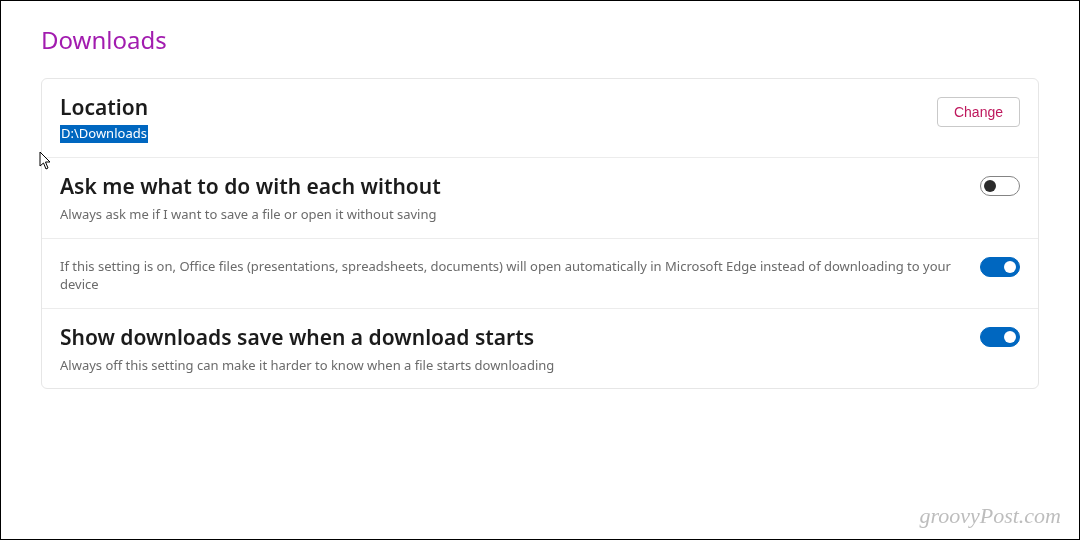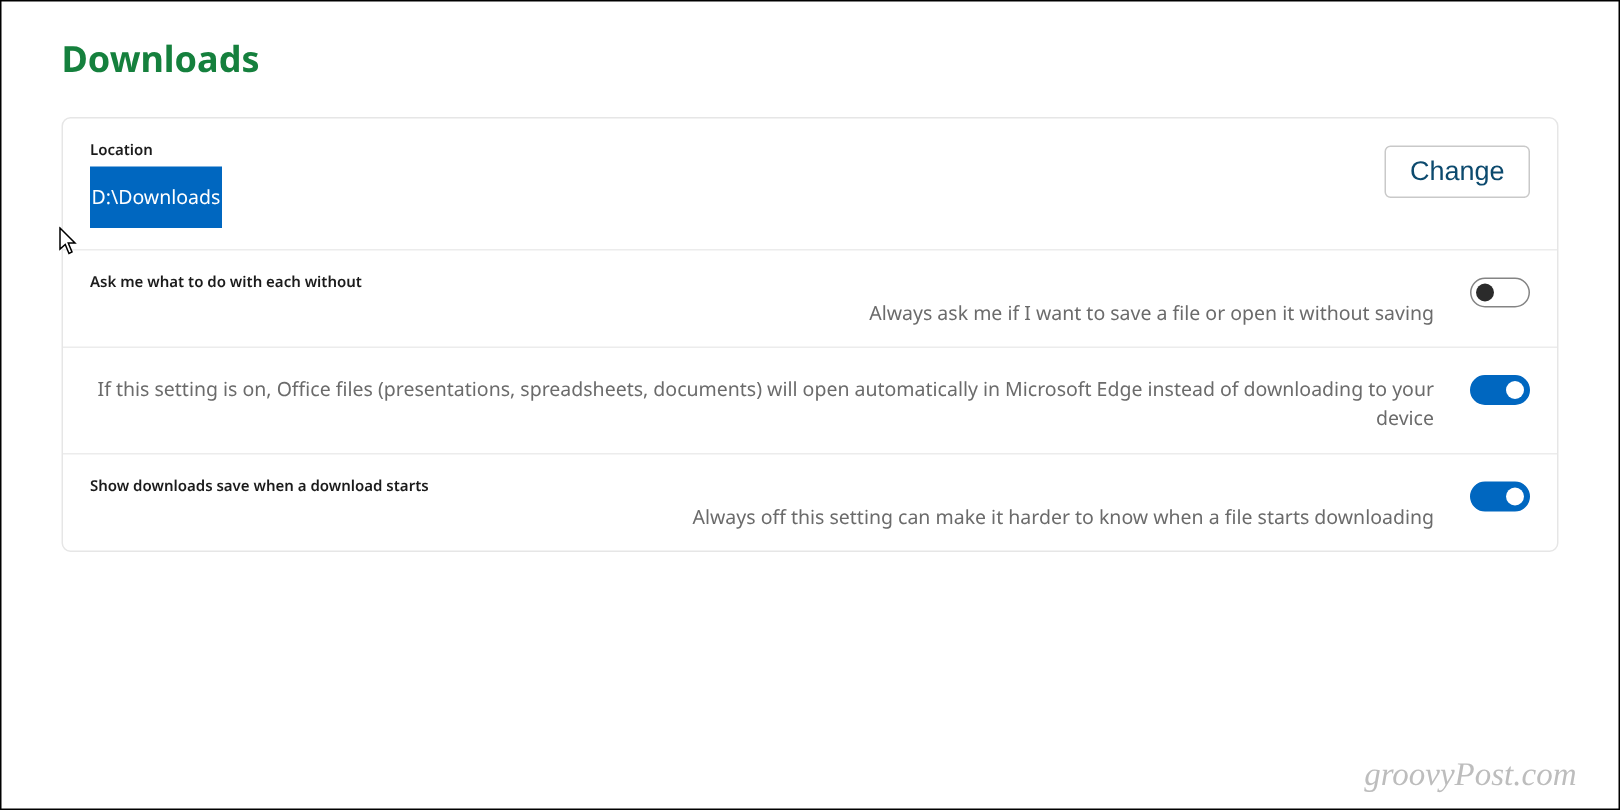--- a/index.html
+++ b/index.html
@@ -10,69 +10,68 @@
       height: 540px;
       border: 1px solid #000;
       position: relative;
       overflow: hidden;
     }
     .page {
       padding: 22px 40px 0 40px;
     }
     .page-title {
       font-size: 24px;
-      font-weight: 700;
-      color: #15803d;
+      font-weight: 400;
+      color: #a21caf;
       margin-bottom: 22px;
     }
     .card {
       border: 1px solid #e6e6e6;
       border-radius: 6px;
       background: #fff;
     }
     .row {
       display: flex;
       align-items: flex-start;
       justify-content: space-between;
       padding: 14px 18px 14px 18px;
       border-bottom: 1px solid #ececec;
     }
     .row:last-child { border-bottom: none; }
     .row-left { flex: 1; padding-right: 24px; }
     .row-right { flex: 0 0 auto; display: flex; align-items: center; padding-top: 4px; }
     .row-title {
-      font-size: 10px;
+      font-size: 21px;
       font-weight: 600;
       color: #1b1b1b;
       line-height: 1.35;
     }
     .row-sub {
       font-size: 13px;
       color: #6b6b6b;
       line-height: 1.45;
       margin-top: 4px;
-      text-align: right;
     }
     .path-selected {
       display: inline-block;
       background: #0067c0;
       color: #fff;
       font-size: 13px;
-      padding: 12px 1px;
+      padding: 0 1px;
       margin-top: 4px;
       line-height: 1.35;
     }
     .btn {
-      font-size: 18px;
+      font-size: 14px;
       padding: 6px 16px;
       background: #fff;
       border: 1px solid #c9c9c9;
       border-radius: 4px;
       cursor: pointer;
-      color: #0c4a6e;
+      color: #be185d;
     }
     .toggle {
       width: 40px;
       height: 20px;
       border-radius: 10px;
       position: relative;
       cursor: pointer;
     }
     .toggle.off {
       background: #fff;
@@ -97,21 +96,21 @@
       top: 3px; right: 3px;
     }
     .cursor {
       position: absolute;
       left: 38px;
       top: 150px;
       pointer-events: none;
     }
     .watermark {
       position: absolute;
-      right: 28px;
+      right: 18px;
       bottom: 10px;
       font-family: Georgia, "Times New Roman", serif;
       font-style: italic;
       color: #bdbdbd;
       font-size: 22px;
     }
   </style>
 </head>
 <body>
 

